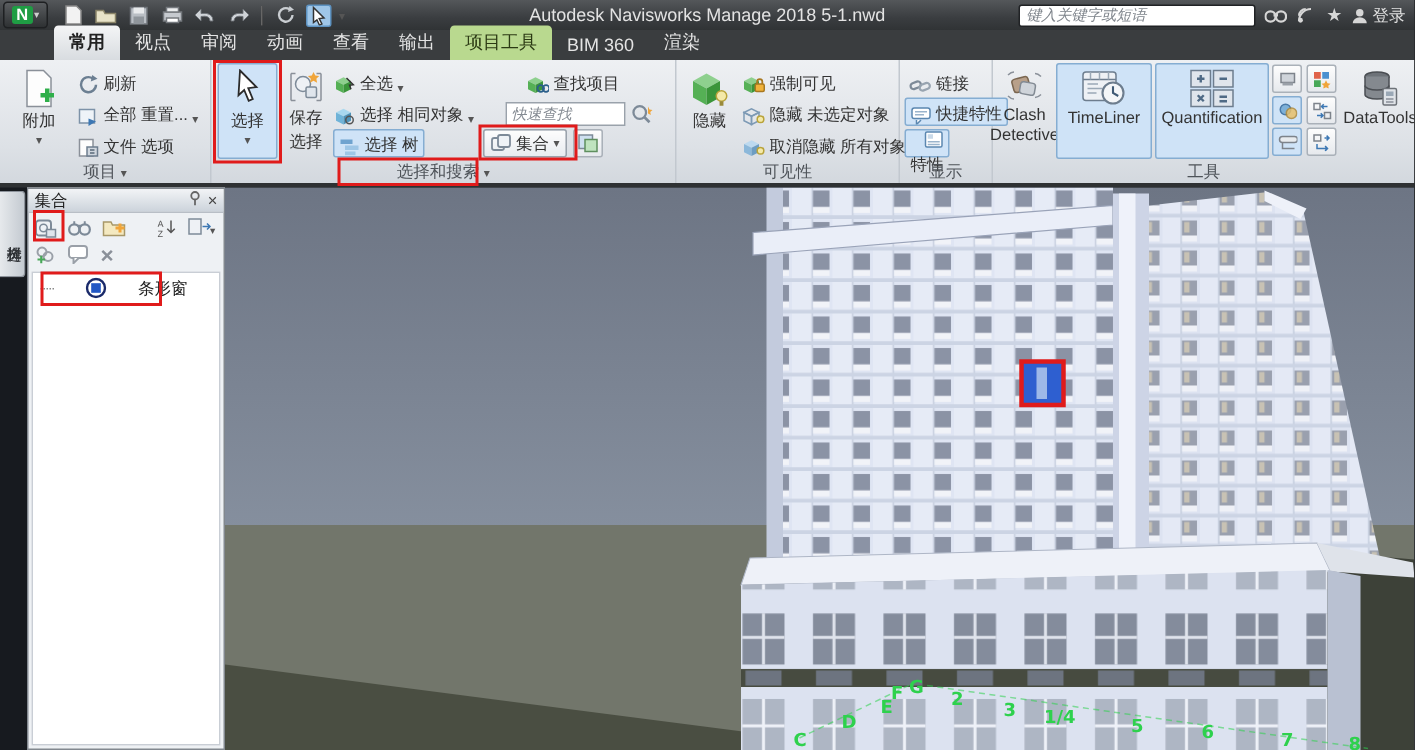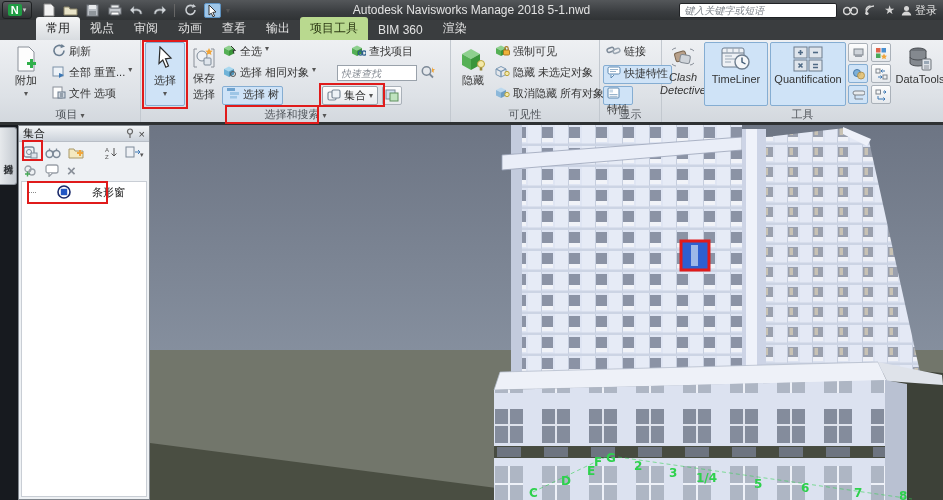--- a/index.html
+++ b/index.html
@@ -23,33 +23,33 @@
   #titletext{position:absolute;left:0;right:0;text-align:center;font-size:12px;color:#e3e3e3;pointer-events:none;}
   #tb-right{margin-left:auto;display:flex;align-items:center;gap:6px;padding-right:6px;}
   #tb-search{width:158px;height:15px;font-size:10px;border:1px solid #202225;border-radius:2px;padding:0 4px;background:#fff;}
   #tb-search::placeholder{font-style:italic;color:#7e848b;}
   .tbic{display:flex;align-items:center;color:#d6d6d6;font-size:12px;}
   #signin{font-size:11px;color:#e0e0e0;display:flex;align-items:center;gap:3px;}
 
   
   #tabbar{left:0;top:20px;width:943px;height:20px;background:#3a3d3f;display:flex;align-items:flex-end;padding-left:36px;}
   .rtab{padding:3px 10px 3px;color:#e4e4e4;font-size:12px;cursor:default;}
-  .rtab.active{background:linear-gradient(#f4f5f6,#d8dce0);color:#222;border-radius:3px 3px 0 0;}
+  .rtab.active{background:linear-gradient(#f4f5f6,#d8dce0);color:#222;border-radius:3px 3px 0 0;font-weight:bold;}
   .rtab.ctx{background:#b9d98f;color:#2c3a14;border-radius:3px 3px 0 0;}
 
   
   #ribbon{left:0;top:40px;width:943px;height:82px;background:linear-gradient(#eef0f3,#dde1e6 70%,#d3d8de);}
   #ribbon-edge{left:0;top:122px;width:943px;height:3px;background:#2e3133;}
   .rpanel{position:absolute;top:0;height:82px;border-right:1px solid #c2c8cf;}
   .grouplabel{position:absolute;left:0;right:0;bottom:1px;height:14px;text-align:center;
               font-size:11px;color:#4e5359;}
   .bigbtn{position:absolute;top:2px;height:64px;display:flex;flex-direction:column;align-items:center;
           justify-content:flex-start;gap:1px;font-size:11px;color:#333;text-align:center;border:1px solid transparent;border-radius:2px;padding-top:3px;}
   .bigbtn.hl{background:#cfe3f7;border-color:#85add2;}
-  .rrow{position:absolute;height:19px;display:flex;align-items:flex-start;gap:3px;font-size:11px;color:#333;white-space:nowrap;}
+  .rrow{position:absolute;height:19px;display:flex;align-items:flex-end;gap:3px;font-size:11px;color:#333;white-space:nowrap;}
   .rrow.hl{background:#cfe3f7;border:1px solid #85add2;border-radius:2px;padding:0 3px;}
   .car{font-size:8px;color:#555;}
   .ric{display:inline-flex;align-items:center;justify-content:center;}
   .qfind{width:80px;height:16px;font-size:10px;border:1px solid #9aa2ab;padding:0 3px;background:#fff;}
   .qfind::placeholder{font-style:italic;color:#858b93;}
   .setsbtn{display:flex;align-items:center;gap:3px;border:1px solid #9aa2ab;background:linear-gradient(#fdfdfd,#e8ebef);
            height:19px;padding:0 4px;border-radius:2px;}
   .minibtn{width:20px;height:19px;border:1px solid #aab1b9;background:linear-gradient(#fdfdfd,#e6e9ed);
            display:flex;align-items:center;justify-content:center;border-radius:2px;}
   .minibtn.hl{background:#cfe3f7;border-color:#85add2;}
@@ -397,21 +397,21 @@
               <rect x="2.5" y="2.5" width="3.5" height="3" fill="#c9d9e8"></rect>
               <path d="M2.5,7.5 h8 M2.5,9.3 h8" stroke="#9ab4cc"></path>
             </svg>
           </span>
         <span>特性</span>
       </div>
       <div class="grouplabel"><span>显示</span></div>
     </div>
 
     <div class="rpanel" style="left:662px;width:281px;border-right:none;">
-      <div class="bigbtn" style="left:2px;width:38px;font-style:italic;">
+      <div class="bigbtn" style="left:2px;width:38px;">
         <svg width="26" height="24">
             <rect x="5" y="6" width="11" height="9" rx="2" fill="#b8a08a" stroke="#7a6650" transform="rotate(-15 10 10)"></rect>
             <rect x="10" y="9" width="10" height="8" rx="2" fill="#cfd4da" stroke="#828a93" transform="rotate(10 15 13)"></rect>
             <path d="M2,4 q2,-2 4,-2 M2,18 q2,2 4,2 M24,5 q-2,-2 -4,-2 M24,17 q-2,2 -4,2" stroke="#8a9099" fill="none"></path>
           </svg>
         <span>Clash</span>
         <span>Detective</span>
       </div>
       <div class="bigbtn hl" style="left:42px;width:64px;">
         <svg width="30" height="26">

